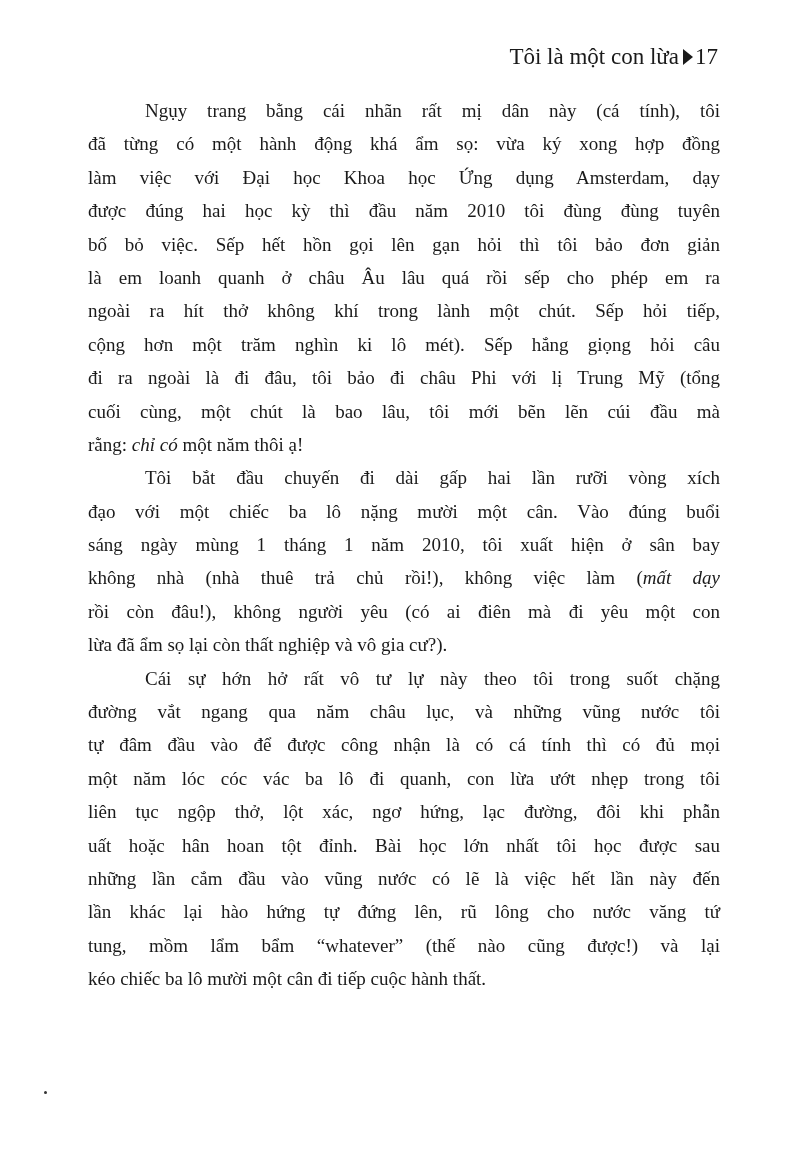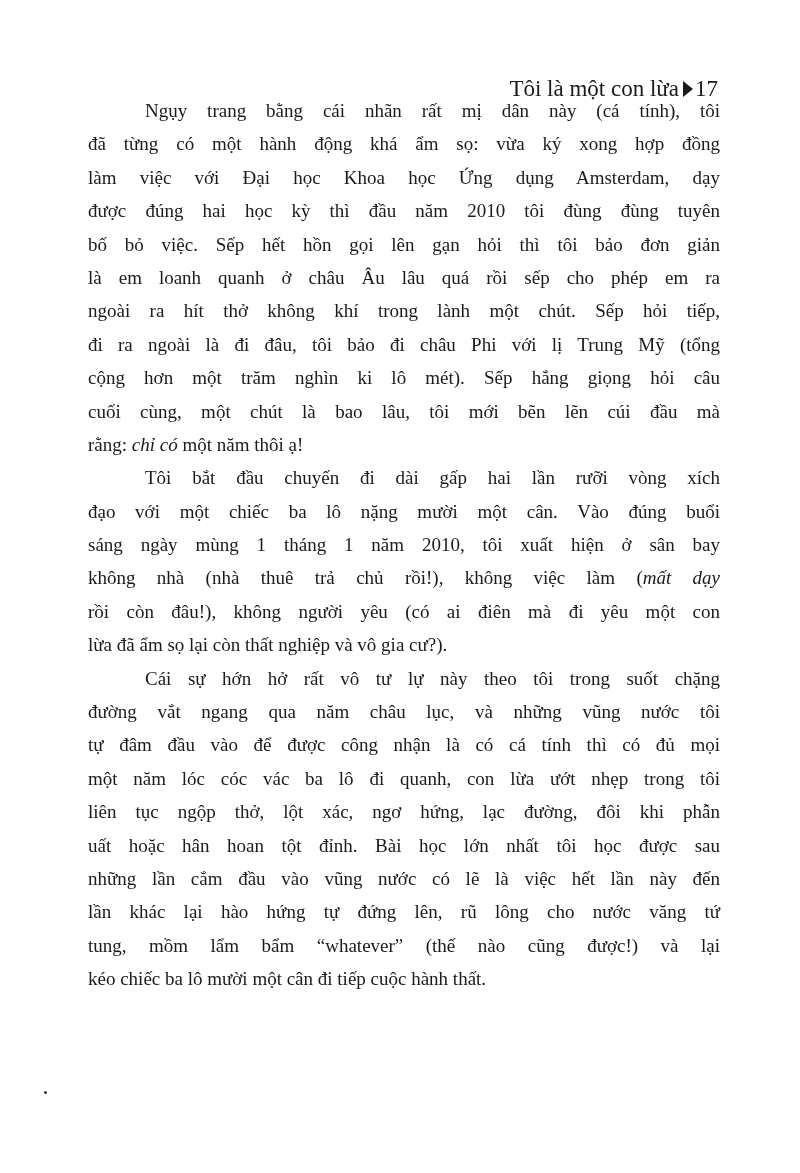--- a/index.html
+++ b/index.html
@@ -3,21 +3,21 @@
 <meta charset="utf-8">
 <style>
   html, body { margin:0; padding:0; }
   body {
     width:800px; height:1173px; background:#ffffff; position:relative; overflow:hidden;
     font-family:"DejaVu Serif", "Liberation Serif", serif; color:#1a1a1a;
   }
   .running-head {
     position:absolute; top:44px; right:82px;
     font-family:"Liberation Serif", serif; font-size:23px; color:#1a1a1a;
-    display:flex; align-items:center; gap:0;margin-top:32px;
+    display:flex; align-items:center; gap:0;
   }
   .rh-arrow { display:inline-block; width:0; height:0; border-top:8px solid transparent; border-bottom:8px solid transparent; border-left:10px solid #1a1a1a; margin:0 2px 0 4px; }
   .body-text {
     position:absolute; left:88px; top:94px; width:632px;
     font-family:"Liberation Serif", serif; font-size:19px; line-height:33.4px;
   }
   .line { display:block; text-align:justify; text-align-last:justify; white-space:nowrap; height:33.4px; overflow:visible; }
   .line.last { text-align-last:left; }
   .line.indent { padding-left:57px; }
   .line > span { white-space:normal; }
@@ -54,24 +54,24 @@
     <span class="line">
         <span class="line-inner">bố bỏ việc. Sếp hết hồn gọi lên gạn hỏi thì tôi bảo đơn giản</span>
       </span>
     <span class="line">
         <span class="line-inner">là em loanh quanh ở châu Âu lâu quá rồi sếp cho phép em ra</span>
       </span>
     <span class="line">
         <span class="line-inner">ngoài ra hít thở không khí trong lành một chút. Sếp hỏi tiếp,</span>
       </span>
     <span class="line">
-        <span class="line-inner">đi ra ngoài là đi đâu, tôi bảo đi châu Phi với lị Trung Mỹ (tổng</span>
+        <span class="line-inner">cộng hơn một trăm nghìn ki lô mét). Sếp hắng giọng hỏi câu</span>
       </span>
     <span class="line">
-        <span class="line-inner">cộng hơn một trăm nghìn ki lô mét). Sếp hắng giọng hỏi câu</span>
+        <span class="line-inner">đi ra ngoài là đi đâu, tôi bảo đi châu Phi với lị Trung Mỹ (tổng</span>
       </span>
     <span class="line">
         <span class="line-inner">cuối cùng, một chút là bao lâu, tôi mới bẽn lẽn cúi đầu mà</span>
       </span>
     <span class="line last">
         <span class="line-inner"><span>rằng: </span><em>chỉ có</em><span> một năm thôi ạ!</span></span>
       </span>
   </div>
 
   <div>

